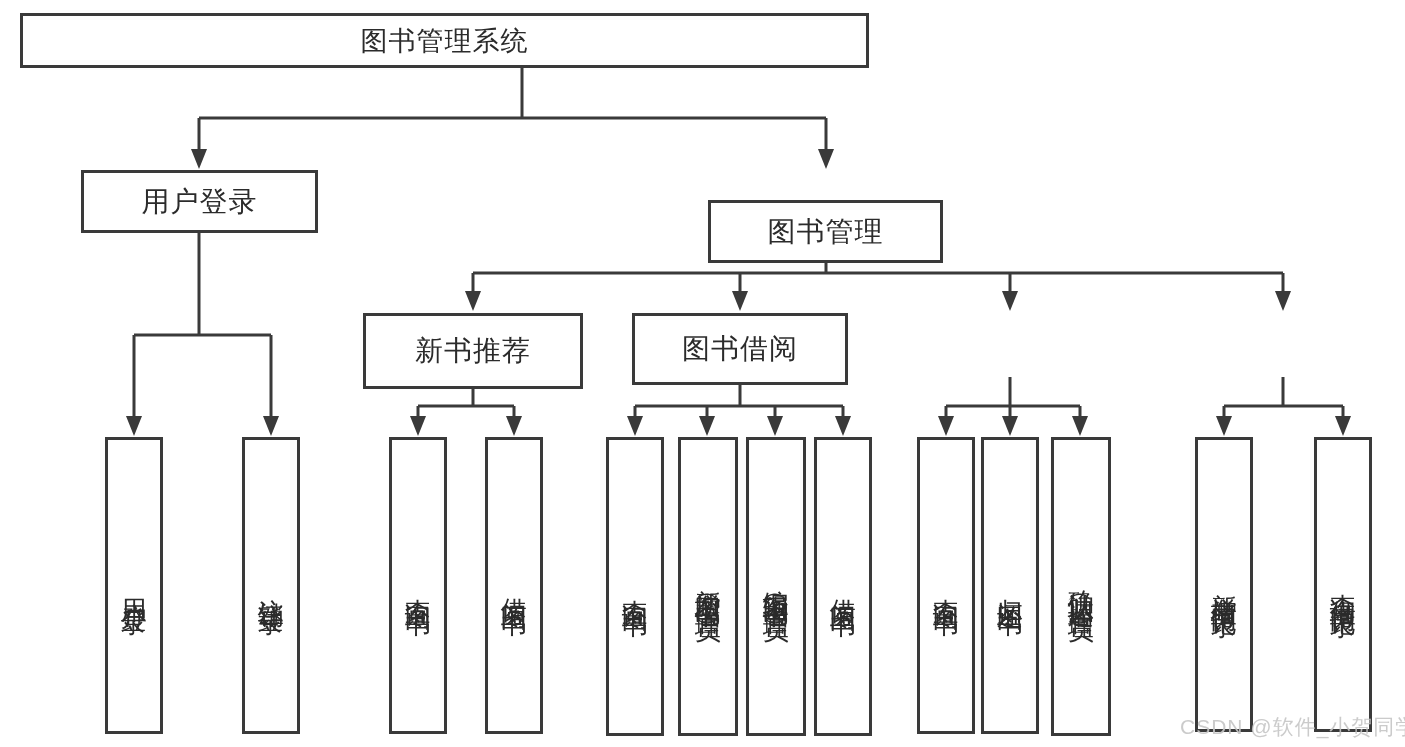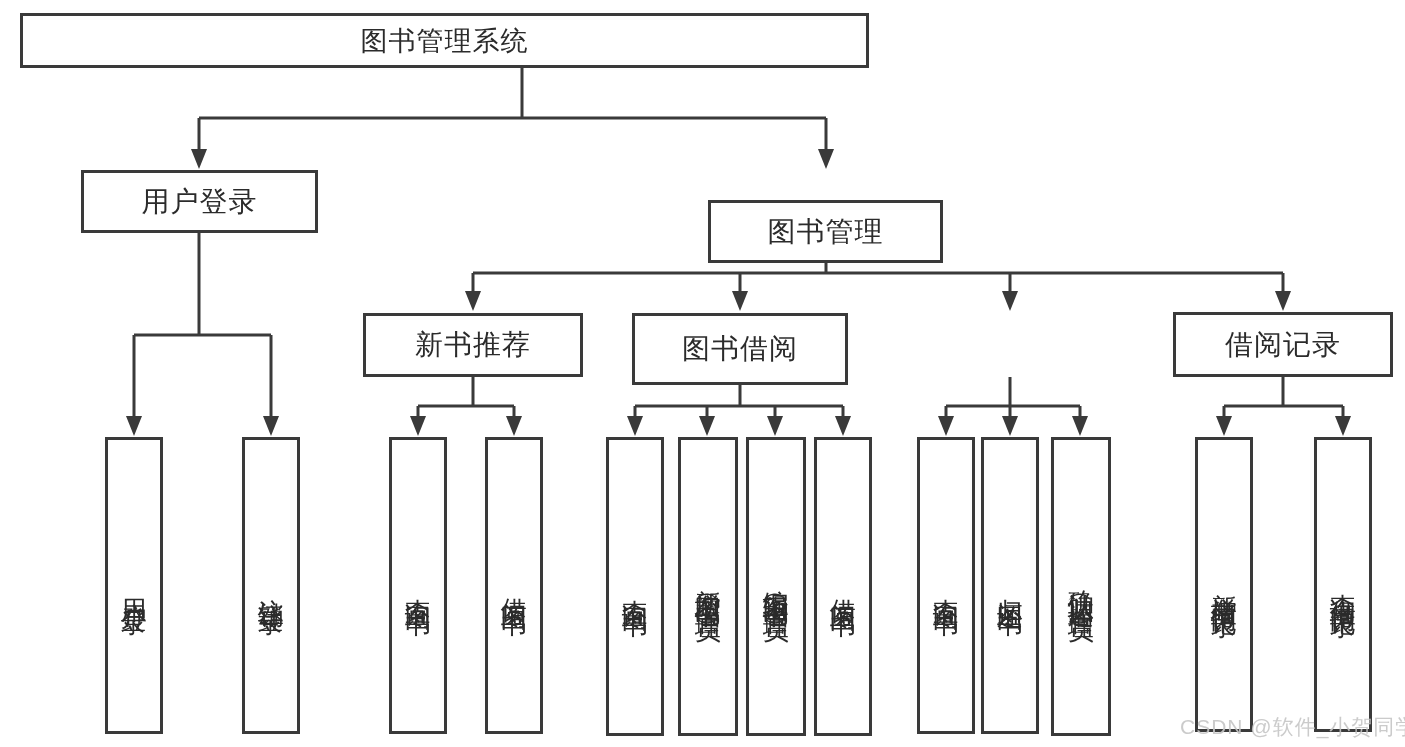--- a/index.html
+++ b/index.html
@@ -103,28 +103,25 @@
     <span>图书管理系统</span>
   </div>
 
   <div class="box hbox" style="left:81px; top:170px; width:237px; height:63px;">
     <span>用户登录</span>
   </div>
   <div class="box hbox" style="left:708px; top:170px; width:235px; height:63px;margin-top:30px;">
     <span>图书管理</span>
   </div>
 
-  <div class="box hbox" style="left:363px; top:313px; width:220px; height:64px;">
+  <div class="box hbox" style="left:363px; top:313px; width:220px; height:76px;">
     <span>新书推荐</span>
   </div>
   <div class="box hbox" style="left:632px; top:313px; width:216px; height:72px;">
     <span>图书借阅</span>
-  </div>
-  <div class="box hbox" style="left:1173px; top:312px; width:220px; height:65px;">
-    <span>借阅记录</span>
   </div>
 
   <div class="box leaf" style="left:105px; top:437px; width:58px; height:297px;">
     <span>用户登录</span>
   </div>
   <div class="box leaf" style="left:242px; top:437px; width:58px; height:297px;">
     <span>注销登录</span>
   </div>
 
   <div class="box leaf" style="left:389px; top:437px; width:58px; height:297px;">

